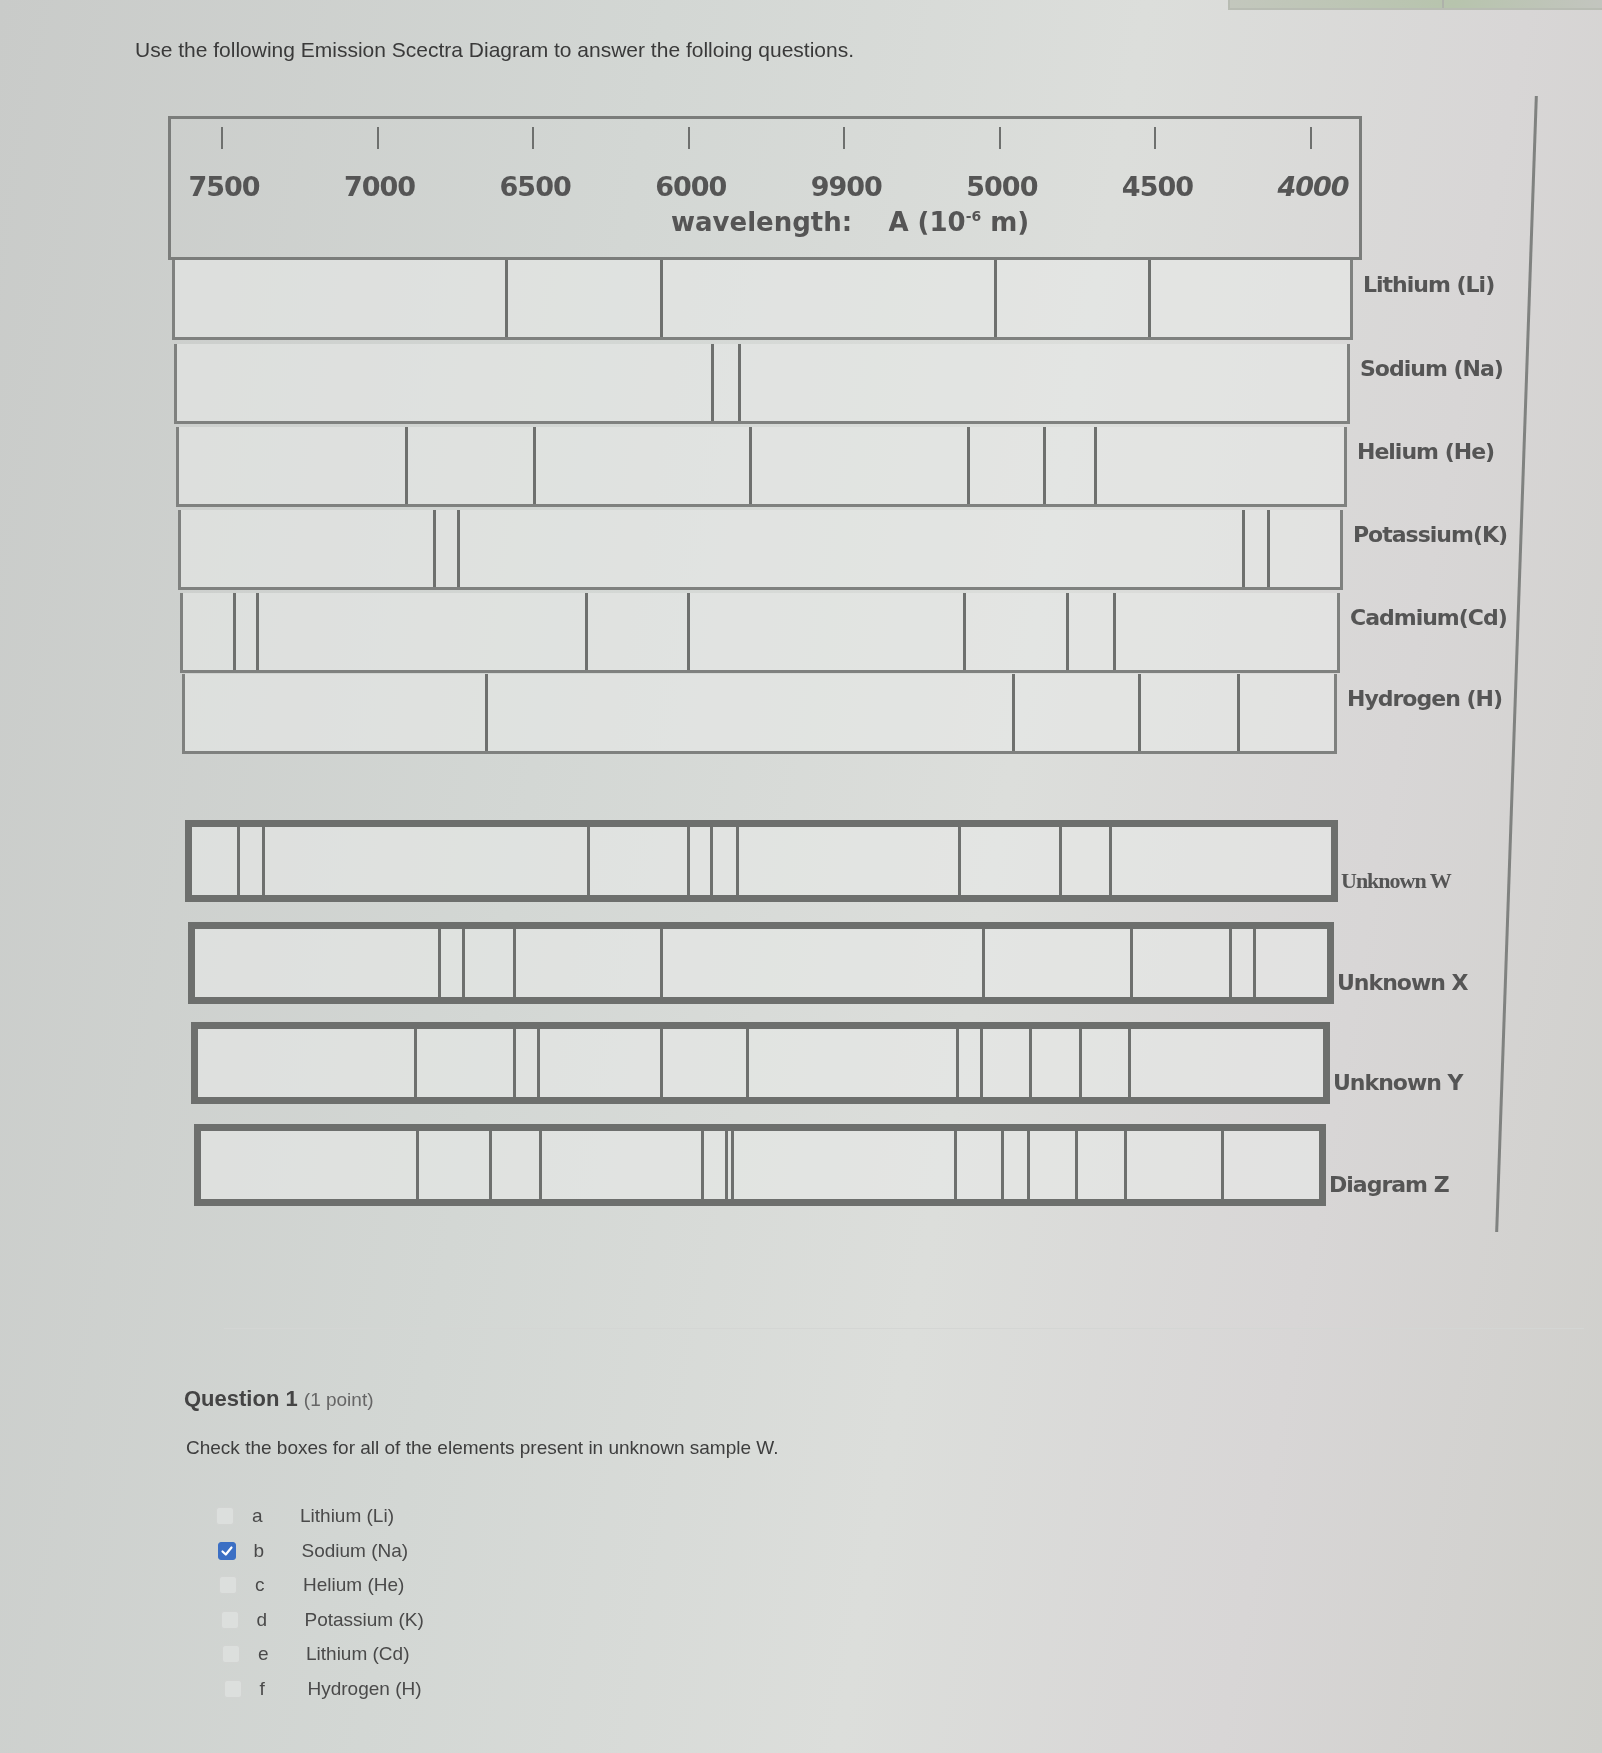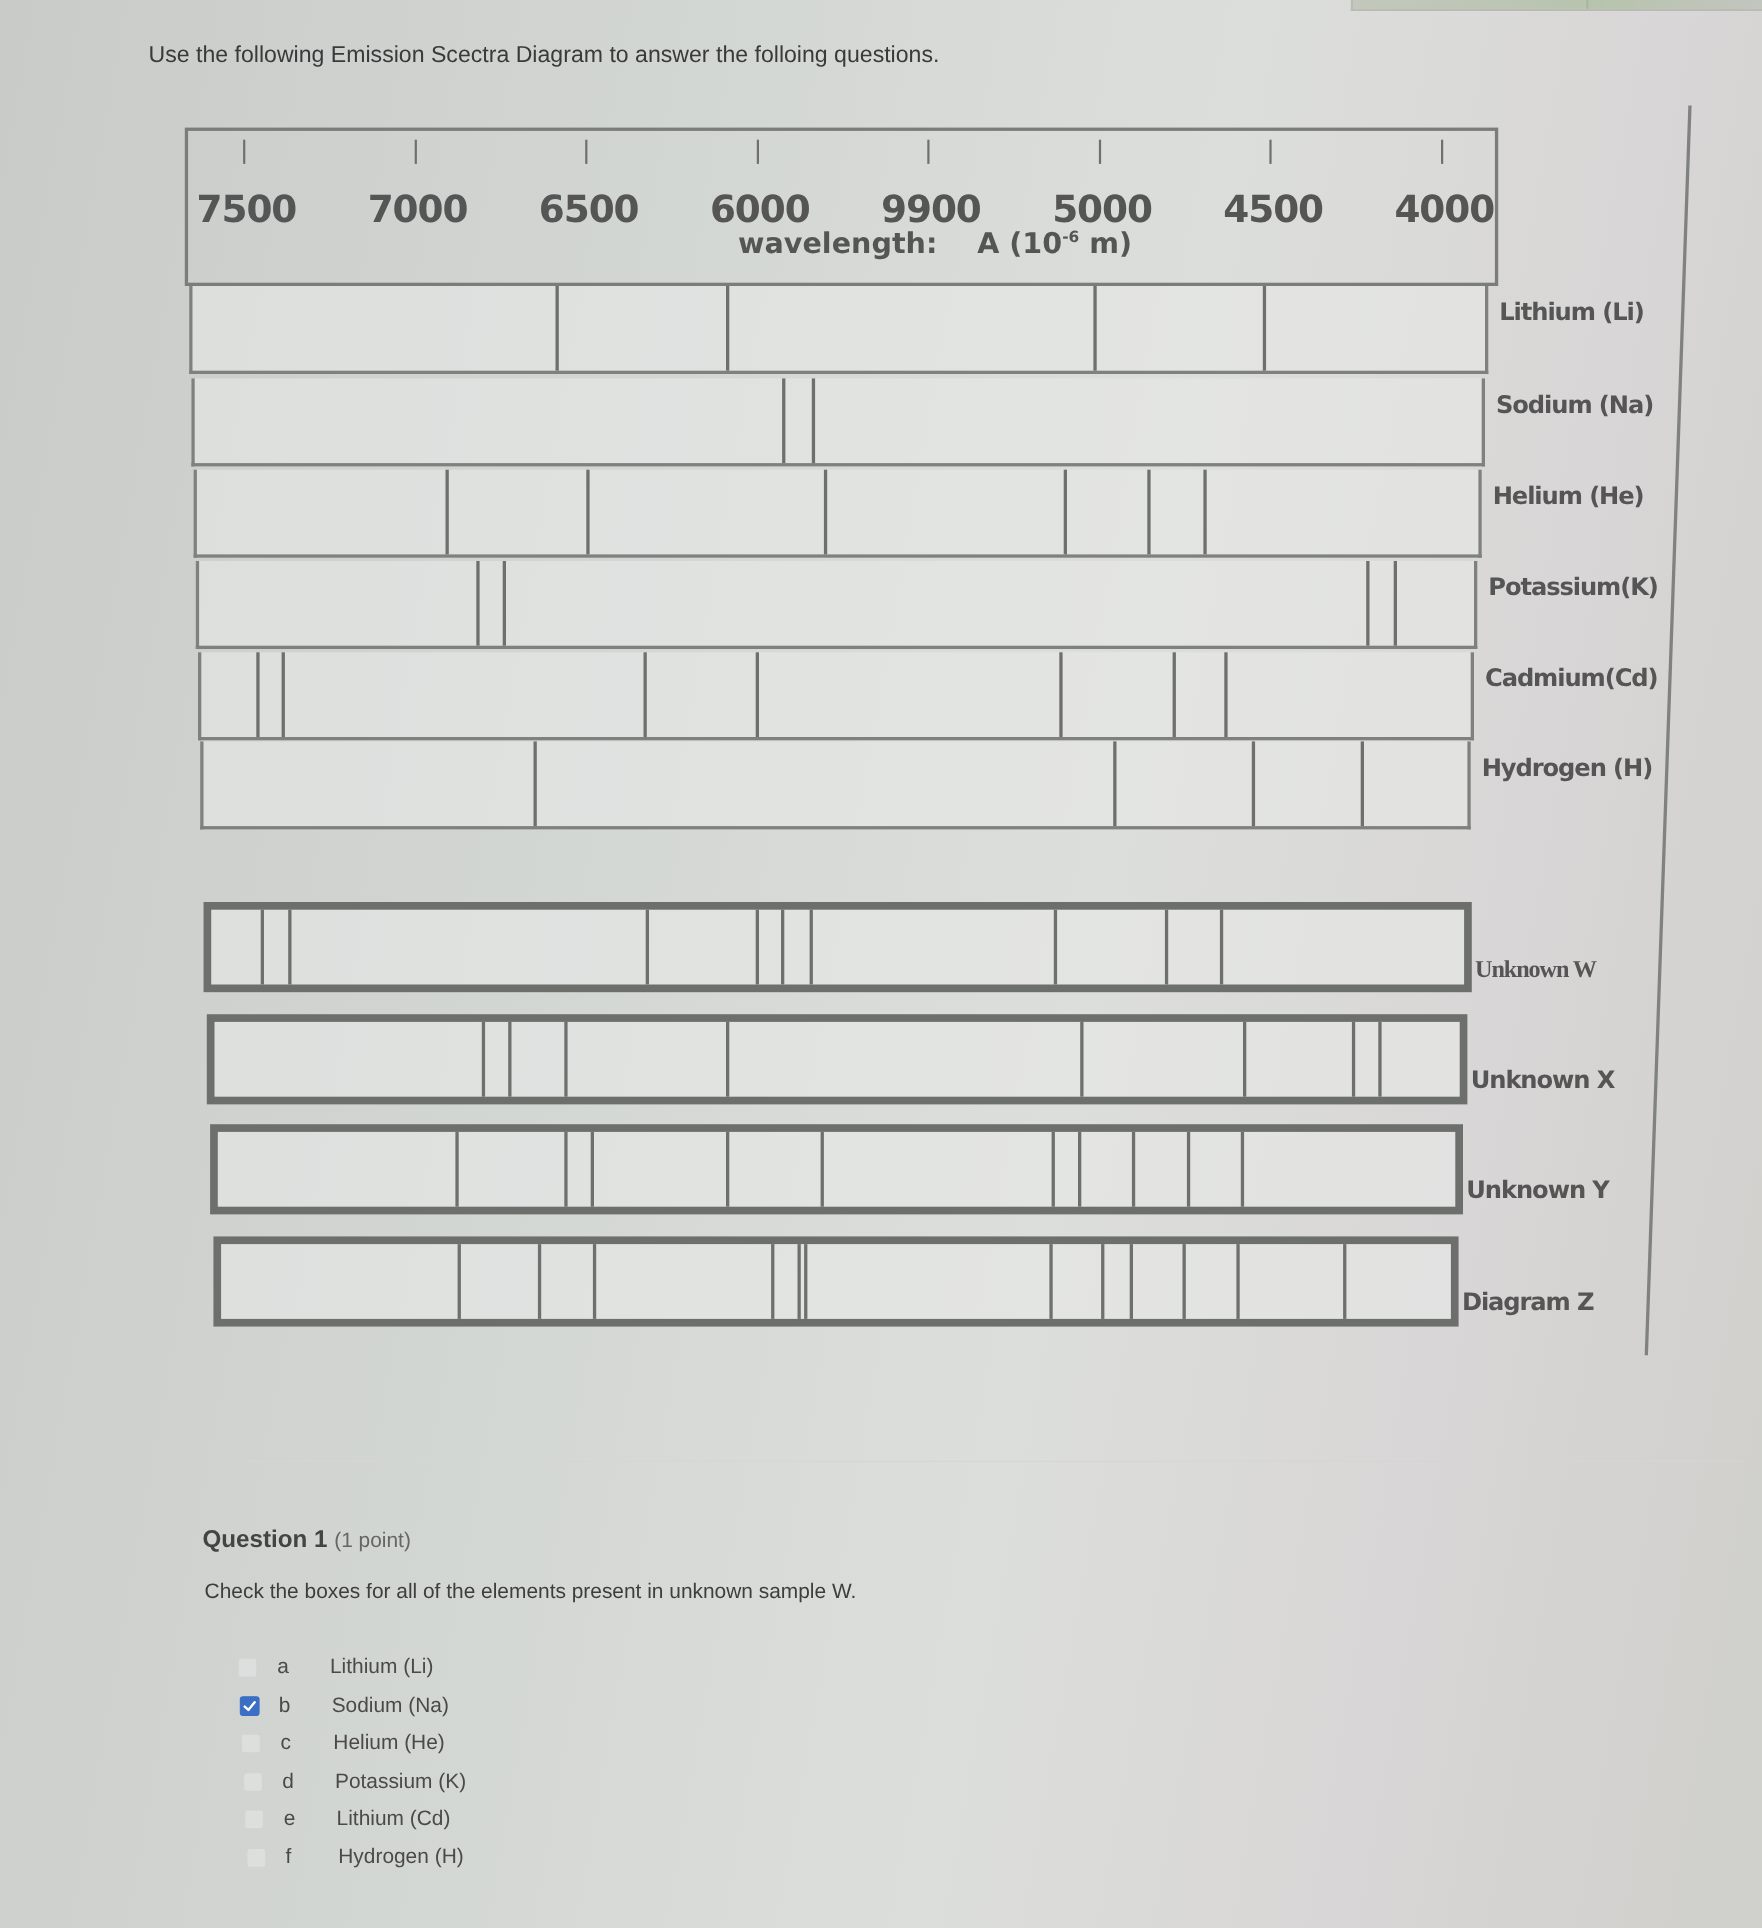--- a/index.html
+++ b/index.html
@@ -19,21 +19,21 @@
   .intro {
     position:absolute; left:135px; top:38px; font-size:21px; color:#3a3a3a;
   }
   .axis-box {
     position:absolute; left:168px; top:116px; width:1194px; height:144px;
     border:3px solid #7b7d7b; border-bottom:3px solid #7b7d7b; box-sizing:border-box;
   }
   .tick { position:absolute; top:8px; width:2px; height:22px; background:#6e706e; }
   .tick-label {
     position:absolute; top:52px; font-family:"DejaVu Sans", sans-serif; font-weight:bold;
-    font-size:34px; color:#555; transform:translateX(-50%); letter-spacing:-1px;
+    font-size:27px; color:#555; transform:translateX(-50%); letter-spacing:-1px;
   }
   .axis-title {
     position:absolute; top:88px; left:500px; font-family:"DejaVu Sans", sans-serif; font-weight:bold;
     font-size:26px; color:#555;
   }
   .axis-title sup { font-size:14px; }
   .row {
     position:absolute; height:80px; box-sizing:border-box;
     border:3px solid #7f817f; border-top:none;
     background:rgba(232,234,232,0.6);
@@ -92,21 +92,21 @@
       <div class="tick-label" style="left: 364.143px;">6500</div>
       <div class="tick" style="left: 516.714px;"></div>
       <div class="tick-label" style="left: 519.714px;">6000</div>
       <div class="tick" style="left: 672.286px;"></div>
       <div class="tick-label" style="left: 675.286px;">9900</div>
       <div class="tick" style="left: 827.857px;"></div>
       <div class="tick-label" style="left: 830.857px;">5000</div>
       <div class="tick" style="left: 983.429px;"></div>
       <div class="tick-label" style="left: 986.429px;">4500</div>
       <div class="tick" style="left: 1139px;"></div>
-      <div class="tick-label" style="left: 1142px;">4000</div>
+      <div class="tick-label" style="left: 1142px; font-style: italic;">4000</div>
     </div>
   <div class="right-rule" style="left:1515px; top:96px; height:1136px; transform:skewX(-2deg);"></div>
 <div class="row " style="top: 260px; left: 172px; width: 1181px;">
       <div class="line" style="left: 330.185px;"></div>
       <div class="line" style="left: 484.512px;"></div>
       <div class="line" style="left: 818.99px;"></div>
       <div class="line" style="left: 973.317px;"></div>
     </div>
     <div class="row-label" style="left: 1363px; top: 272px;">Lithium (Li)</div>
     <div class="row " style="top: 344px; left: 174px; width: 1176px;">

